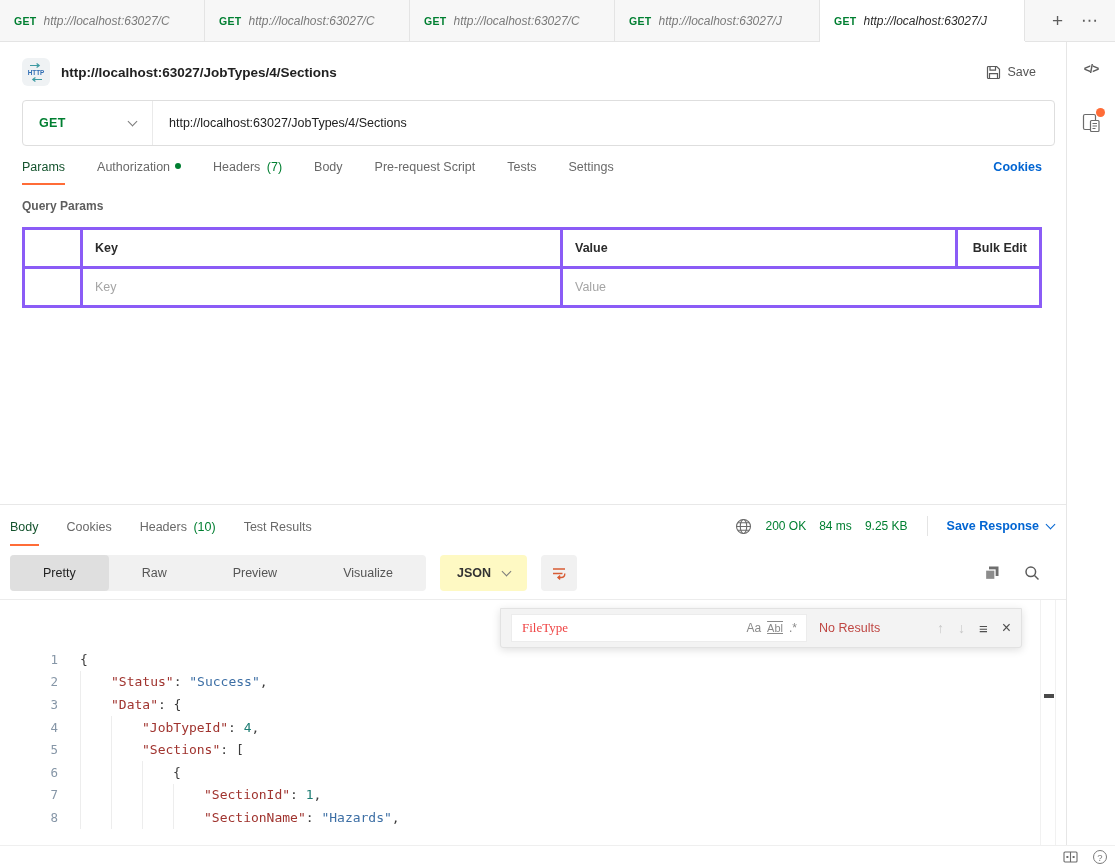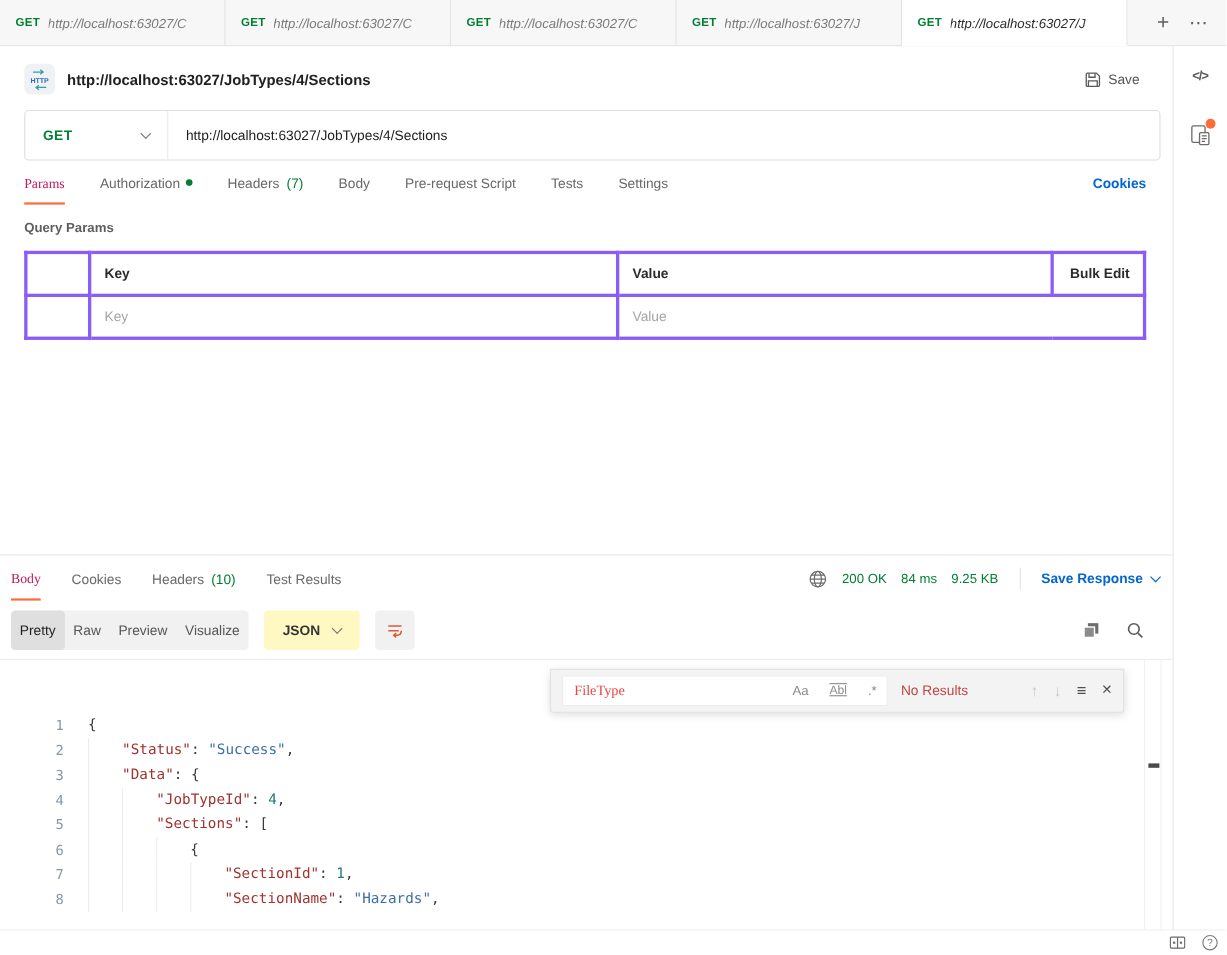--- a/index.html
+++ b/index.html
@@ -51,21 +51,21 @@
   .send-label { flex:1; display:flex; align-items:center; justify-content:center;
     font-size:13.5px; font-weight:700; }
   .send-chev-wrap { width:33px; display:flex; align-items:center; justify-content:center;
     border-left:1px solid rgba(255,255,255,.28); }
   .send-chev-wrap .chev { color:#fff; }
 
   
   .req-tabs { display:flex; align-items:flex-start; padding:14px 24px 0 22px; font-size:12.5px; color:#696969; flex:none; }
   .rtabs-list { display:flex; gap:32px; }
   .rtab { position:relative; padding-bottom:11px; cursor:pointer; white-space:nowrap; }
-  .rtab.active { color:#be185d;font-family:Liberation Serif, serif; }
+  .rtab.active { color:#14532d; }
   .rtab.active::after { content:''; position:absolute; left:0; right:0; bottom:0;
     height:2px; background:var(--accent-orange); }
   .rtab .dot { display:inline-block; width:6px; height:6px; border-radius:50%;
     background:var(--method-green); margin-left:5px; vertical-align:2px; }
   .rtab .count { color:var(--method-green); margin-left:3px; }
   .cookies-link { margin-left:auto; color:var(--link-blue); font-weight:700; cursor:pointer; }
 
   
   .qp-section { padding:14px 24px 0 22px; flex:none; }
   .qp-title { font-size:12px; font-weight:700; color:#5E5E5E; margin-bottom:14px; }
@@ -91,42 +91,42 @@
   .resp-meta { margin-left:auto; display:flex; align-items:center; gap:13px; }
   .meta-green { color:var(--status-green); font-size:12px; }
   .meta-divider { width:1px; height:20px; background:#E4E4E4; margin:0 6px; }
   .save-response { color:var(--link-blue); font-weight:700; display:flex; align-items:center;
     gap:8px; cursor:pointer; font-size:12.5px; }
   .save-response .chev { color:var(--link-blue); }
 
   .resp-toolbar { display:flex; align-items:center; gap:14px; padding:8px 10px;
     border-bottom:1px solid #ECECEC; flex:none; }
   .vm-group { display:flex; background:#F1F1F1; border-radius:4px; height:36px; align-items:stretch; }
-  .vm { padding:0 8px; display:flex; align-items:center; color:#555; font-size:12.5px;
+  .vm { padding:0 33px; display:flex; align-items:center; color:#555; font-size:12.5px;
     border-radius:4px; cursor:pointer; }
   .vm.active { background:#DFDFDF; color:#1F1F1F; }
   .json-btn { height:36px; background:#fef9c3; border-radius:4px; padding:0 17px;
     display:flex; align-items:center; gap:12px; cursor:pointer; }
   .json-btn span.fmt { font-size:12.5px; font-weight:700; color:#333; }
   .wrap-btn { width:36px; height:36px; background:#F1F1F1; border-radius:4px;
     display:flex; align-items:center; justify-content:center; cursor:pointer; }
   .toolbar-right { margin-left:auto; display:flex; align-items:center; gap:24px; padding-right:16px; }
   .tb-icon { cursor:pointer; display:flex; }
 
   
   .code-wrap { position:relative; flex:1; overflow:hidden; }
   .find-widget { position:absolute; top:8px; right:44px; width:522px; height:40px;
     background:#F3F3F3; border:1px solid #E2E2E2; border-radius:0 0 3px 3px;
     box-shadow:0 2px 8px rgba(0,0,0,.13); display:flex; align-items:center;
     padding:0 10px; gap:12px; z-index:3; }
   .find-input-box { flex:0 0 296px; height:28px; background:#fff; border:1px solid #ECECEC;
     display:flex; align-items:center; }
   .find-input { flex:1; min-width:0; border:none; outline:none; font-size:13px; color:#ef4444;
     padding:0 10px; font-family:Liberation Serif, serif; background:transparent; }
-  .find-toggles { display:flex; align-items:center; gap:19px; padding-right:9px;
+  .find-toggles { display:flex; align-items:center; gap:6px; padding-right:9px;
     color:#8A8A8A; font-size:12px; }
   .tg { cursor:pointer; }
   .tg.ww { text-decoration:underline overline; font-size:11px; }
   .find-results { color:var(--no-results-red); font-size:12.5px; white-space:nowrap; }
   .find-nav { margin-left:auto; display:flex; align-items:center; gap:14px; }
   .fn { cursor:pointer; color:#4F4F4F; font-size:14px; }
   .fn.disabled { color:#C8C8C8; }
   .fn.lines { font-size:15px; }
   .fn.close { font-size:16px; }
 

